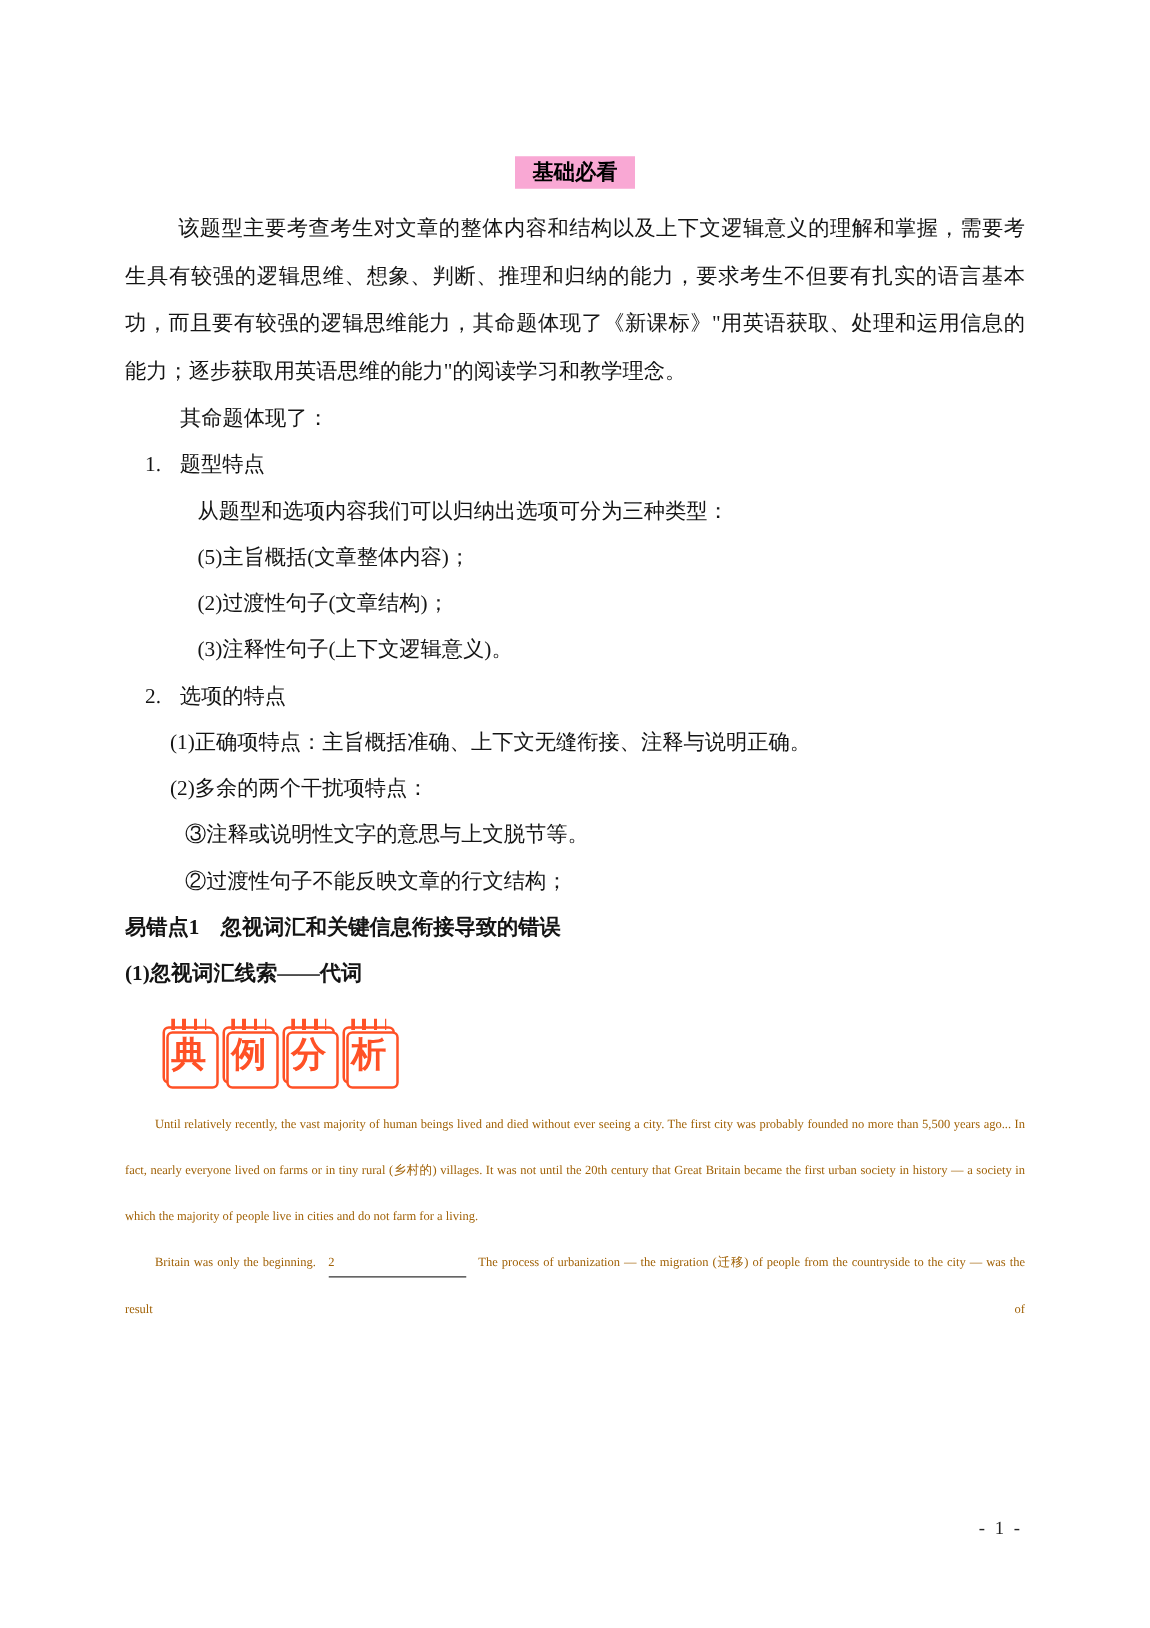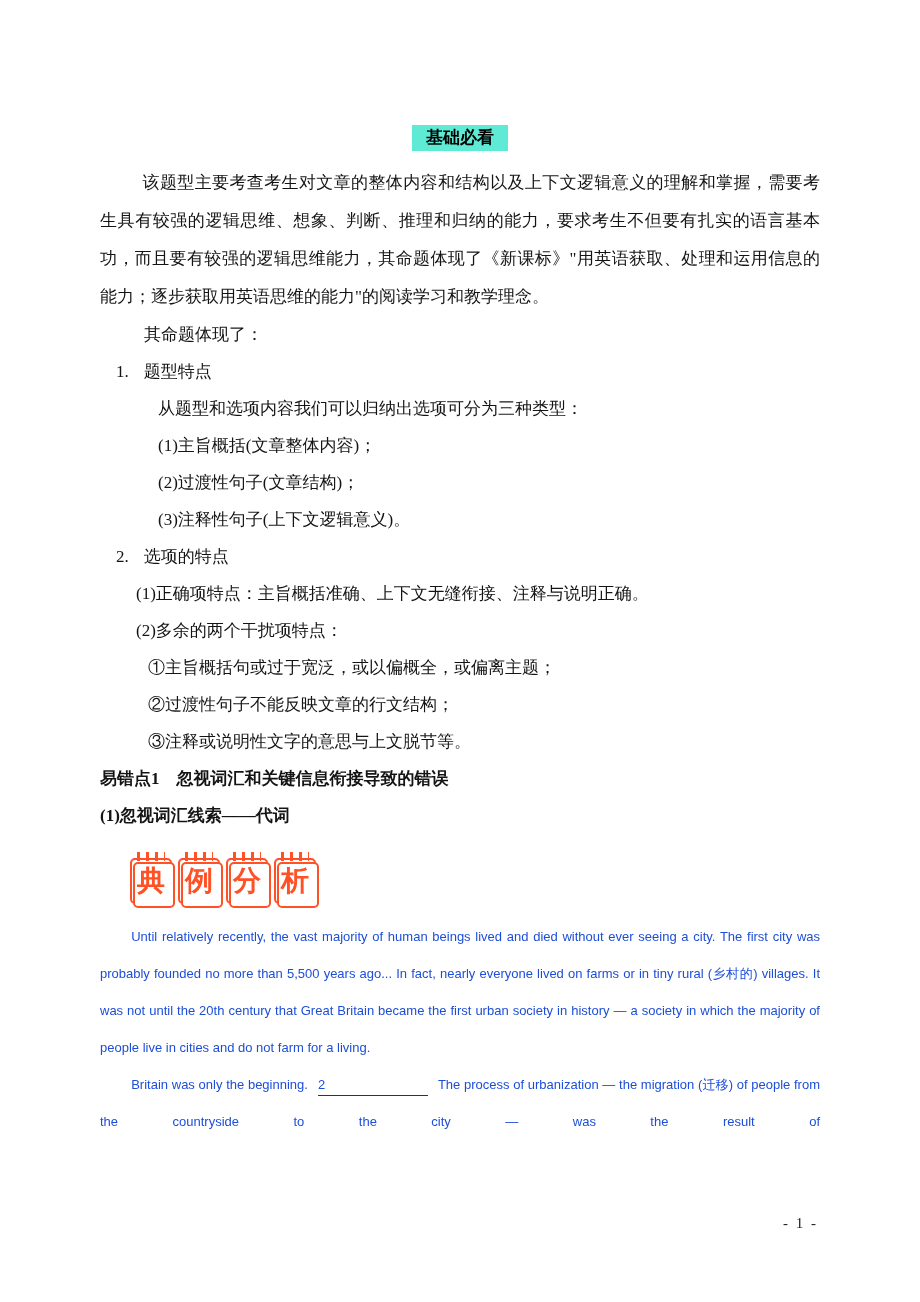--- a/index.html
+++ b/index.html
@@ -9,21 +9,21 @@
   }
   .page{padding:112px 100px 0 100px;}
 
   
   .doc-title{
     text-align:center;font-size:23px;font-weight:bold;color:#ff0000;
     letter-spacing:1px;line-height:28px;
   }
   .badge-row{text-align:center;margin-top:13px;}
   .badge{
-    display:inline-block;background:#5eead4;color:#000;font-weight:bold;
+    display:inline-block;background:#f9a8d4;color:#000;font-weight:bold;
     font-size:17px;line-height:24px;padding:1px 14px;
   }
 
   
   .intro{
     margin:13px 0 0 0;font-size:17px;line-height:38px;
     text-align:justify;text-indent:2.5em;
   }
   .line{font-size:17px;line-height:37px;margin:0;}
   .ind-a{padding-left:44px;}   
@@ -48,22 +48,22 @@
     border:2px solid #ff5126;border-radius:5px;z-index:-1;background:#fff;
   }
   .rings{
     position:absolute;top:-8px;left:5px;width:28px;height:9px;
     background-image:repeating-linear-gradient(90deg,#ff5126 0 3px,transparent 3px 9px);
   }
 
   
   .passage{margin-top:10px;}
   .passage p{
-    font-family:Liberation Sans, sans-serif;
-    font-size:13px;line-height:37px;color:#1d4ed8;
+    font-family:Liberation Serif, serif;
+    font-size:10px;line-height:37px;color:#a16207;
     text-align:justify;text-indent:2.4em;margin:0;
   }
   .passage p.cont{text-align-last:justify;}
   .blank{
     display:inline-block;width:110px;margin:0 10px;
     border-bottom:1.5px solid #333;text-align:center;
     line-height:20px;text-indent:0;
   }
 
   .page-number{
@@ -81,31 +81,30 @@
     <span class="badge">基础必看</span>
   </div>
 
   <p class="intro">该题型主要考查考生对文章的整体内容和结构以及上下文逻辑意义的理解和掌握，需要考生具有较强的逻辑思维、想象、判断、推理和归纳的能力，要求考生不但要有扎实的语言基本功，而且要有较强的逻辑思维能力，其命题体现了《新课标》"用英语获取、处理和运用信息的能力；逐步获取用英语思维的能力"的阅读学习和教学理念。</p>
 
   <div class="line ind-a">其命题体现了：</div>
 
   <div class="line sec-head"><span class="sec-num">1.</span><span>题型特点</span></div>
 
   <div class="line ind-b">从题型和选项内容我们可以归纳出选项可分为三种类型：</div>
-  <div class="line ind-b">(1)主旨概括(文章整体内容)；</div>
+  <div class="line ind-b">(5)主旨概括(文章整体内容)；</div>
   <div class="line ind-b">(2)过渡性句子(文章结构)；</div>
   <div class="line ind-b">(3)注释性句子(上下文逻辑意义)。</div>
 
   <div class="line sec-head"><span class="sec-num">2.</span><span>选项的特点</span></div>
 
   <div class="line ind-c">(1)正确项特点：主旨概括准确、上下文无缝衔接、注释与说明正确。</div>
   <div class="line ind-c">(2)多余的两个干扰项特点：</div>
-  <div class="line ind-d">①主旨概括句或过于宽泛，或以偏概全，或偏离主题；</div>
+  <div class="line ind-d">③注释或说明性文字的意思与上文脱节等。</div>
   <div class="line ind-d">②过渡性句子不能反映文章的行文结构；</div>
-  <div class="line ind-d">③注释或说明性文字的意思与上文脱节等。</div>
 
   <div class="line center bold">易错点1　忽视词汇和关键信息衔接导致的错误</div>
   <div class="line center bold">(1)忽视词汇线索——代词</div>
 
   <div class="stamps">
     <span class="stamp">
         <i class="rings"></i>
         <span>典</span>
       </span>
     <span class="stamp">

